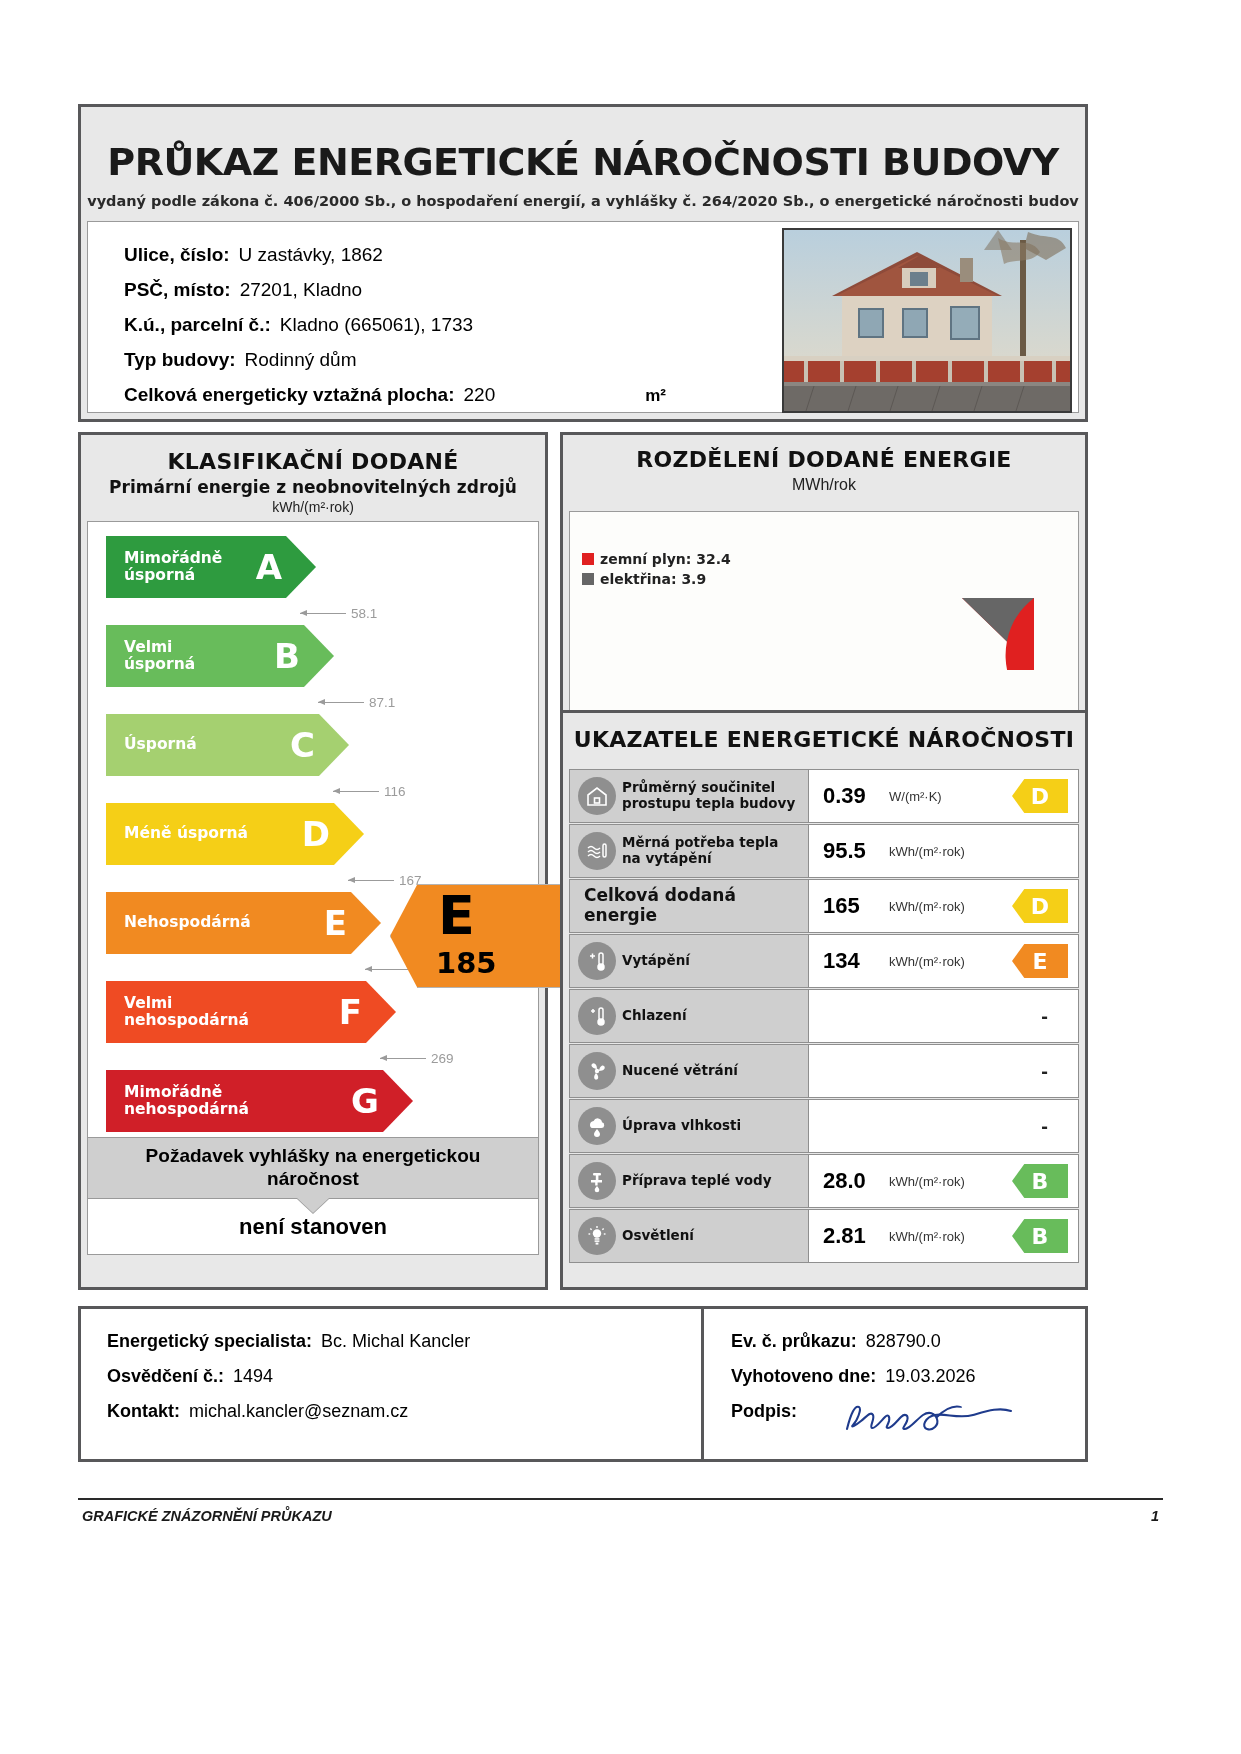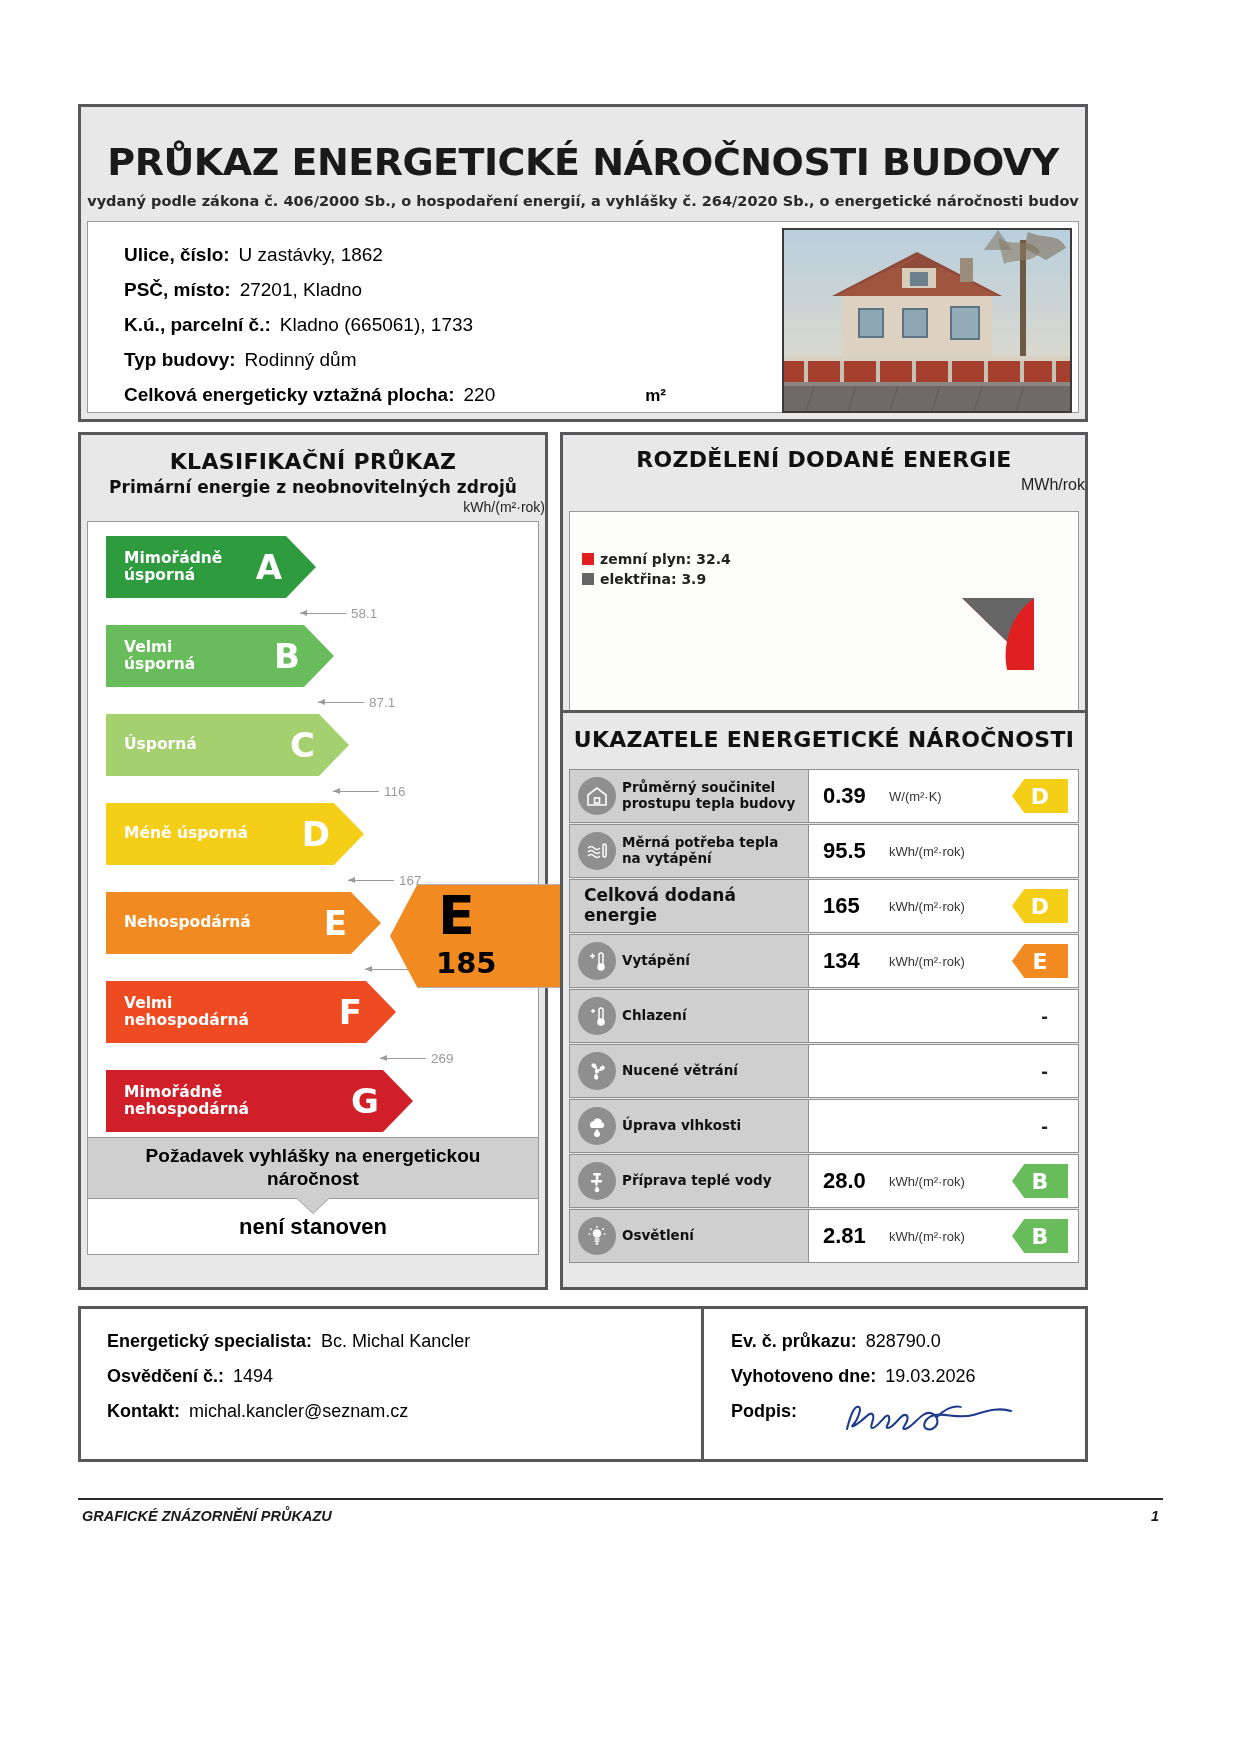--- a/index.html
+++ b/index.html
@@ -88,21 +88,21 @@
   }
   .panel-subtitle {
     text-align: center;
     font-size: 17px;
     font-weight: bold;
     color: #111;
     font-family: "DejaVu Sans", sans-serif;
     margin-top: 3px;
   }
   .panel-units {
-    text-align: right;
+    text-align: center;
     font-size: 14px;
     color: #222;
     margin-top: 2px;
   }
   #class-head { padding-top: 14px; }
   #class-body {
     position: absolute;
     left: 6px; right: 6px; top: 86px; height: 640px;
     background: #ffffff;
     border: 1px solid #9a9a9a;
@@ -494,21 +494,21 @@
             <line x1="198" y1="156" x2="190" y2="181"></line>
             <line x1="240" y1="156" x2="232" y2="181"></line>
           </g>
         </svg>
       </div>
     </div>
   </div>
 
   <div class="panel" id="class-panel">
     <div id="class-head">
-      <div class="panel-title">KLASIFIKAČNÍ PRŮKAZ</div>
+      <div class="panel-title">KLASIFIKAČNÍ DODANÉ</div>
       <div class="panel-subtitle">Primární energie z neobnovitelných zdrojů</div>
       <div class="panel-units">kWh/(m²·rok)</div>
     </div>
 
     <div id="class-body">
 
       <div class="bar-row" style="top:14px;">
         <div class="bar" style="width:210px;">
           <div class="bar-body" style="background:#2e9b3f; width:180px;">
             <span class="bar-name">Mimořádně

